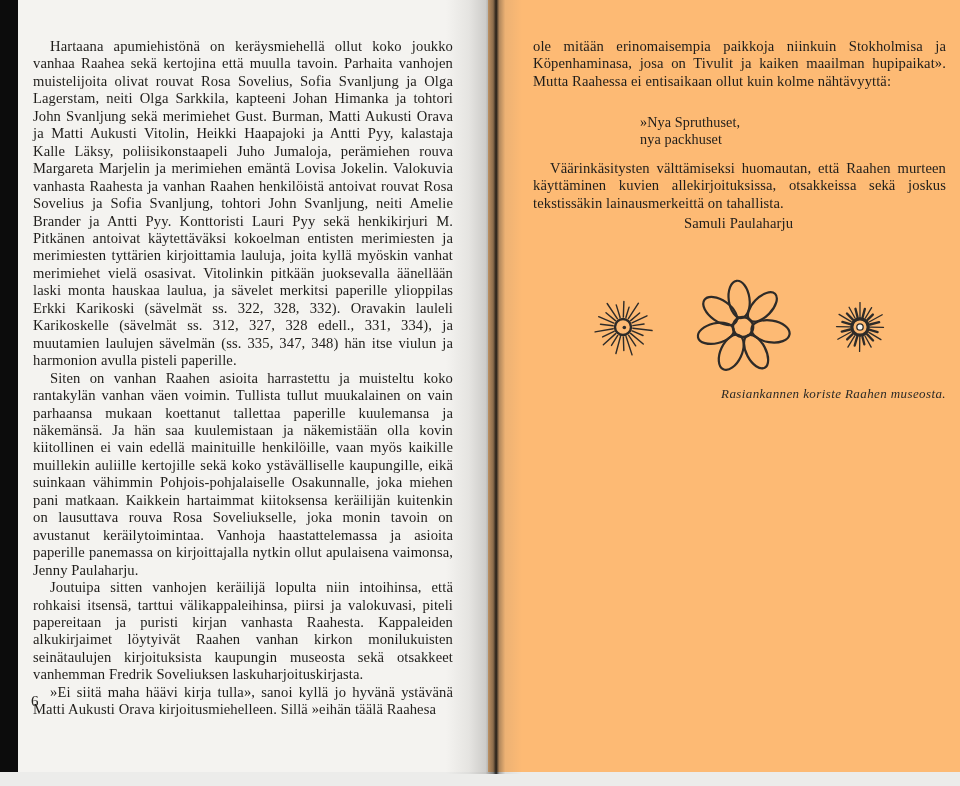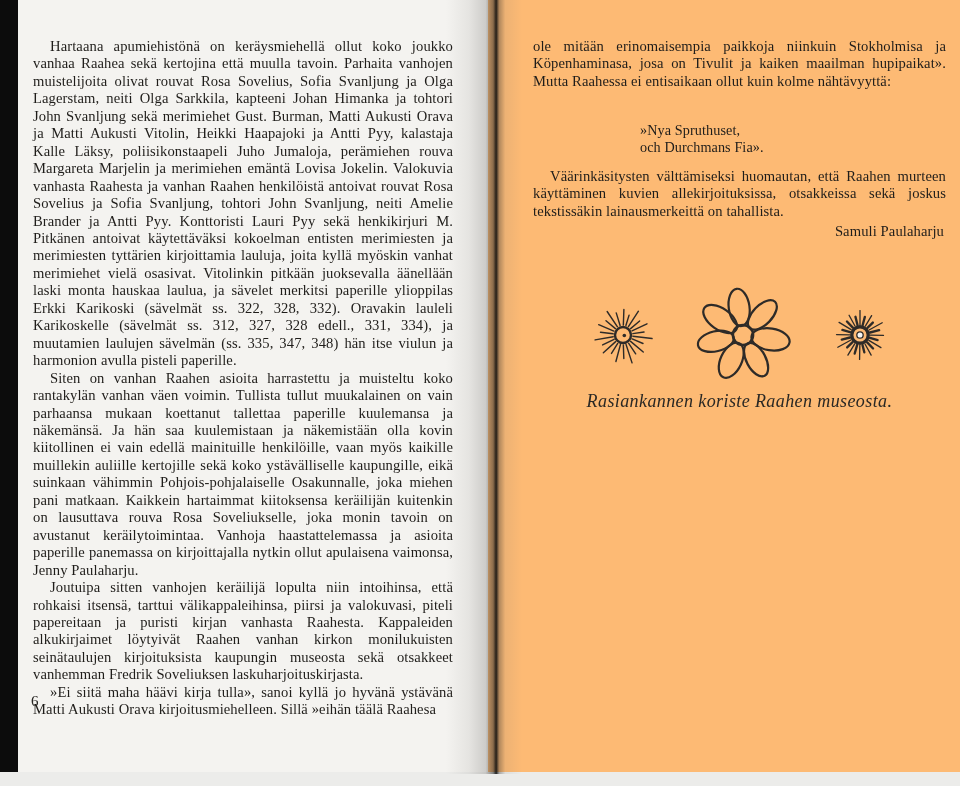--- a/index.html
+++ b/index.html
@@ -19,26 +19,26 @@
             rgba(15,15,14,0.92) 66%,
             rgba(60,58,56,0.40) 70%,
             rgba(120,118,115,0.12) 78%,
             rgba(120,118,115,0) 100%);}
   .text-col{position:absolute;top:38px;font-size:14.6px;line-height:17.45px;
             text-align:justify;letter-spacing:0.1px;}
   .left-col{left:15px;width:420px;}
   .right-col{left:45px;width:413px;}
   .text-col p{margin:0;text-indent:17px;}
   .text-col p.noindent{text-indent:0;}
-  .verse{margin:32px 0 13px 107px;line-height:16.3px;font-size:14.2px;text-align:left;}
+  .verse{margin:24px 0 13px 107px;line-height:16.3px;font-size:14.2px;text-align:left;}
   .dateline{margin-top:9px;text-indent:15px !important;}
-  .signature{margin-top:3px;text-align:right;padding-right:2px;}
+  .signature{margin-top:3px;text-align:center;padding-right:2px;}
   .flowers{margin-top:42px;display:flex;align-items:center;justify-content:center;gap:36px;}
   .flowers svg{display:block;}
-  .caption{margin-top:6px;text-align:center;font-style:italic;font-size:18px;
+  .caption{margin-top:6px;text-align:right;font-style:italic;font-size:13px;
            letter-spacing:0.4px;color:#2a2824;}
   .pagenum{position:absolute;font-size:15px;color:#262421;}
   .pagenum-left{left:13px;top:693px;}
   .pagenum-right{right:12px;top:699px;}
   .fl{stroke:#2e2b28;fill:none;}
 </style>
 </head>
 <body>
 
 <div class="spread">
@@ -53,21 +53,21 @@
       <p>»Ei siitä maha häävi kirja tulla», sanoi kyllä jo hyvänä ystävänä Matti Aukusti Orava kirjoitusmiehelleen. Sillä »eihän täälä Raahesa</p>
     </div>
     <div class="pagenum pagenum-left">6</div>
   </div>
 
   <div class="page page-right">
     <div class="text-col right-col">
       <p class="noindent">ole mitään erinomaisempia paikkoja niinkuin Stokholmisa ja Köpenhaminasa, josa on Tivulit ja kaiken maailman hupipaikat». Mutta Raahessa ei entisaikaan ollut kuin kolme nähtävyyttä:</p>
       <div class="verse">
         <div>»Nya Spruthuset,</div>
-        <div>och Durchmans Fia».</div>
+        <div>nya packhuset</div>
       </div>
       <p>Väärinkäsitysten välttämiseksi huomautan, että Raahen murteen käyttäminen kuvien allekirjoituksissa, otsakkeissa sekä joskus tekstissäkin lainausmerkeittä on tahallista.</p>
       <div class="signature">Samuli Paulaharju</div>
 
       <div class="flowers">
 
         <svg width="68" height="72" viewBox="-36 -36 72 72">
           <g class="fl" stroke-width="1.5" stroke-linecap="round">
             <line x1="0" y1="-10.5" x2="0" y2="-27" transform="rotate(2)"></line>
             <line x1="0" y1="-10.5" x2="0" y2="-22" transform="rotate(17)"></line>

